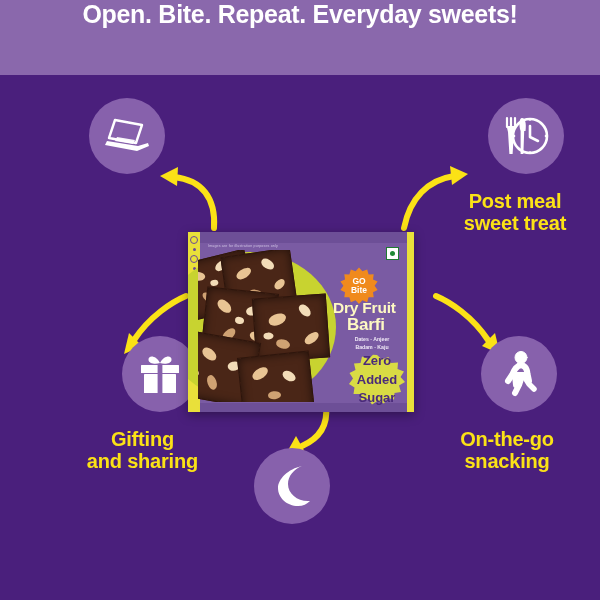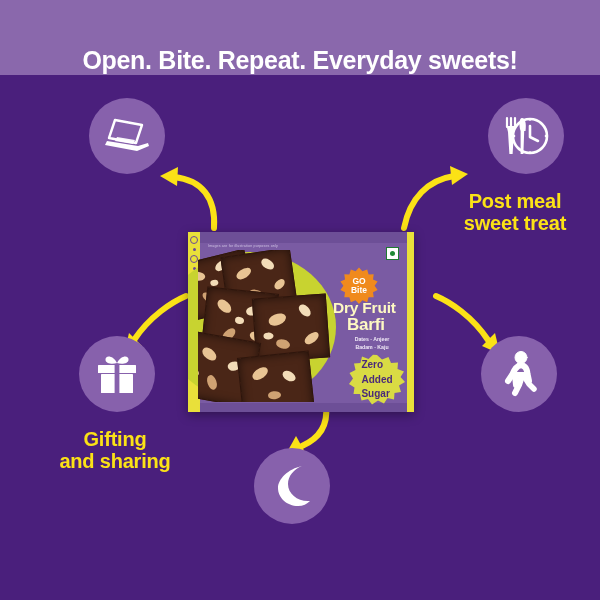--- a/index.html
+++ b/index.html
@@ -10,21 +10,21 @@
     font-family:"Liberation Sans", sans-serif;
     overflow:hidden;
     position:relative;
   }
   .stage{position:relative;width:600px;height:600px;overflow:hidden;}
 
   
   .banner{
     position:absolute;left:0;top:0;width:600px;height:75px;
     background:#8a68ac;
-    display:flex;align-items:flex-end;justify-content:center;
+    display:flex;align-items:flex-start;justify-content:center;
   }
   .banner-text{
     color:#ffffff;
     font-size:25px;
     font-weight:bold;
     letter-spacing:-0.3px;
     white-space:nowrap;
   }
 
   
@@ -40,21 +40,21 @@
     font-size:20px;
     font-weight:bold;
     line-height:1.12;
     text-align:center;
     white-space:pre-line;
     letter-spacing:-0.2px;
   }
 
   #node-while-working{left:62px;top:98px;width:130px;}
   #node-post-meal{left:440px;top:98px;width:150px;}
-  #node-gifting{left:40px;top:336px;width:150px;}
+  #node-gifting{left:48px;top:336px;width:150px;align-items:flex-end;}
   #node-onthego{left:432px;top:336px;width:150px;}
   #node-midnight{left:222px;top:448px;width:140px;}
 
   #node-while-working .node-label{margin-top:8px;}
   #node-post-meal .circle{margin-left:22px;}
   #node-gifting .circle{margin-left:4px;}
   #node-onthego .circle{margin-left:24px;}
 
   
   .arrow{position:absolute;pointer-events:none;}
@@ -146,22 +146,22 @@
     position:absolute;left:146px;top:104px;width:76px;
     color:#f0e9f7;font-size:5.2px;font-weight:bold;
     line-height:1.5;text-align:center;white-space:pre-line;
   }
   .zero-badge{
     position:absolute;left:160px;top:122px;width:58px;height:52px;
   }
   .zero-text{
     position:absolute;left:0;top:0;width:58px;height:52px;
     display:flex;flex-direction:column;align-items:center;justify-content:center;
-    color:#4a2a7a;font-size:10px;font-weight:bold;line-height:1.45;
-    white-space:pre-line;
+    color:#4a2a7a;font-size:13px;font-weight:bold;line-height:1.45;
+    white-space:pre-line;text-align:center;
   }
 </style>
 </head>
 <body>
 
 <div class="stage">
 
   <div class="banner">
     <div class="banner-text">Open. Bite. Repeat. Everyday sweets!</div>
   </div>
@@ -251,20 +251,22 @@
         <g fill="#ffffff" stroke="#ffffff" stroke-linecap="round" stroke-linejoin="round">
           <circle cx="21" cy="6.5" r="6"></circle>
           <path d="M20 14 C25 14, 27 18, 27.5 23 L29 30" stroke-width="6" fill="none"></path>
           <path d="M21 14 C16 15, 14 19, 12 24 L8 30" stroke-width="6" fill="none"></path>
           <path d="M24 25 L29 33 L34 38" stroke-width="5.5" fill="none"></path>
           <path d="M22 25 L19 34 L15 42" stroke-width="6" fill="none"></path>
           <path d="M25 24 L15 24 L16 34" stroke-width="6" fill="none"></path>
         </g>
       </svg>
     </div>
+    <div class="node-label">On-the-go
+snacking</div>
   </div>
 
   <div class="node" id="node-midnight">
     <div class="circle">
       <svg width="44" height="46" viewBox="0 0 44 46">
         <path d="M32 3 C18 6, 8 16, 8 25 C8 35, 17 43, 28 43 C33 43, 37 41, 40 38 C28 39, 18 31, 18 21 C18 13, 24 6, 32 3 Z" fill="#ffffff"></path>
       </svg>
     </div>
   </div>
 

